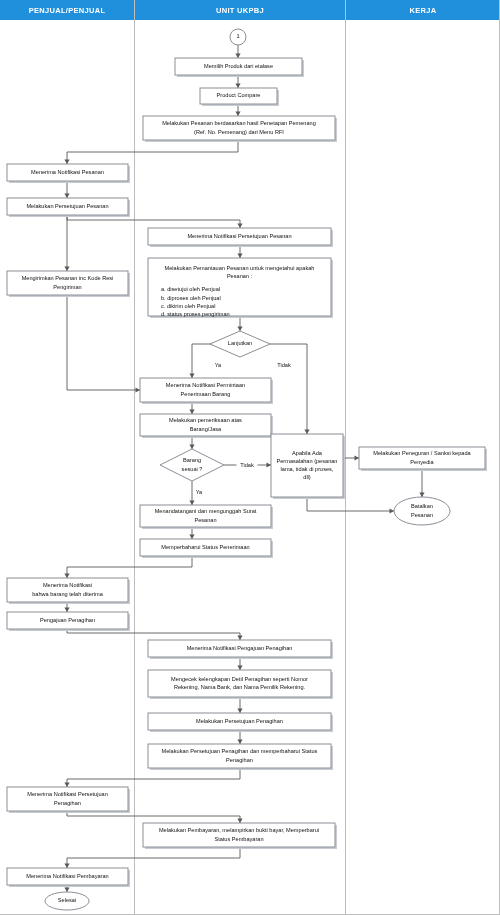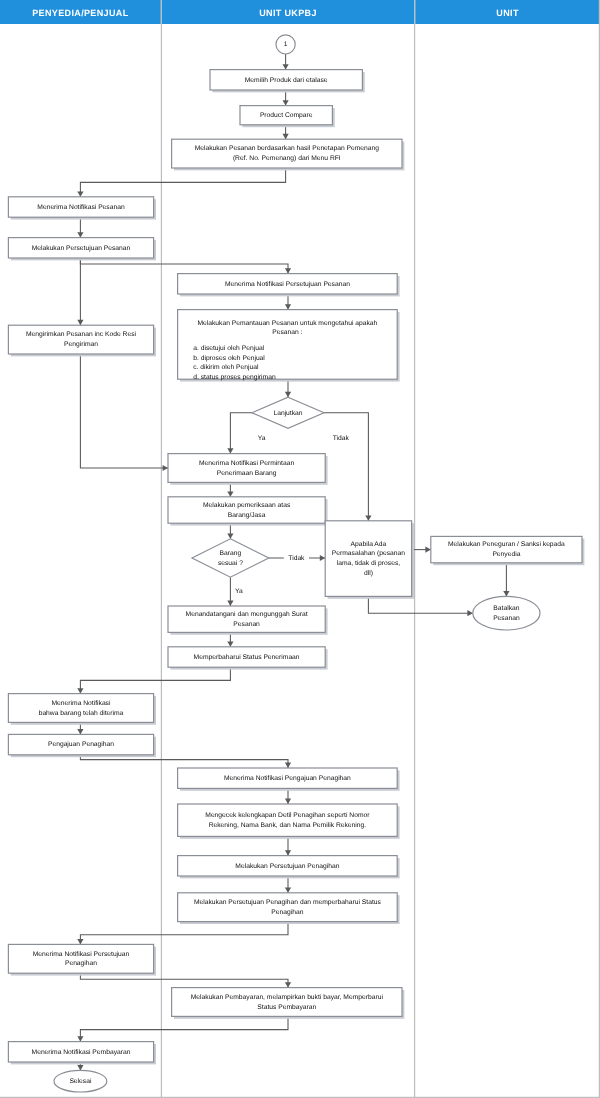--- a/index.html
+++ b/index.html
@@ -80,27 +80,27 @@
     stroke-width: 0.9;
     fill: none;
   }
 </style>
 </head>
 <body>
 
 <div id="page">
 
   <div class="header-bar" style="left:0px;width:134px;">
-    <span>PENYEDIA/PENJUAL</span>
+    <span>PENJUAL/PENJUAL</span>
   </div>
   <div class="header-bar" style="left:135px;width:210px;">
     <span>UNIT UKPBJ</span>
   </div>
   <div class="header-bar" style="left:346px;width:154px;">
-    <span>UNIT</span>
+    <span>KERJA</span>
   </div>
 
   <div class="col-sep" style="left:134px;"></div>
   <div class="col-sep" style="left:345px;"></div>
   <div class="outer-border"></div>
 
   <svg class="flow" id="flow-svg" viewBox="0 0 500 915">
       <g>
         <path d="M 238 45 L 238 58" class="conn" stroke="#5a5a5a"></path>
         <path d="M 238 75 L 238 88" class="conn" stroke="#5a5a5a"></path>

